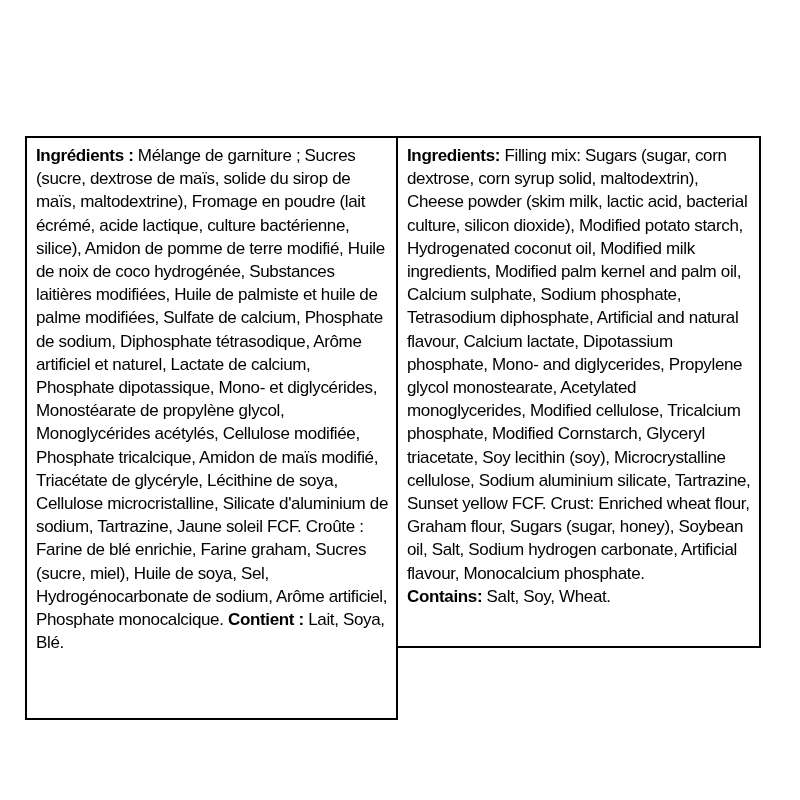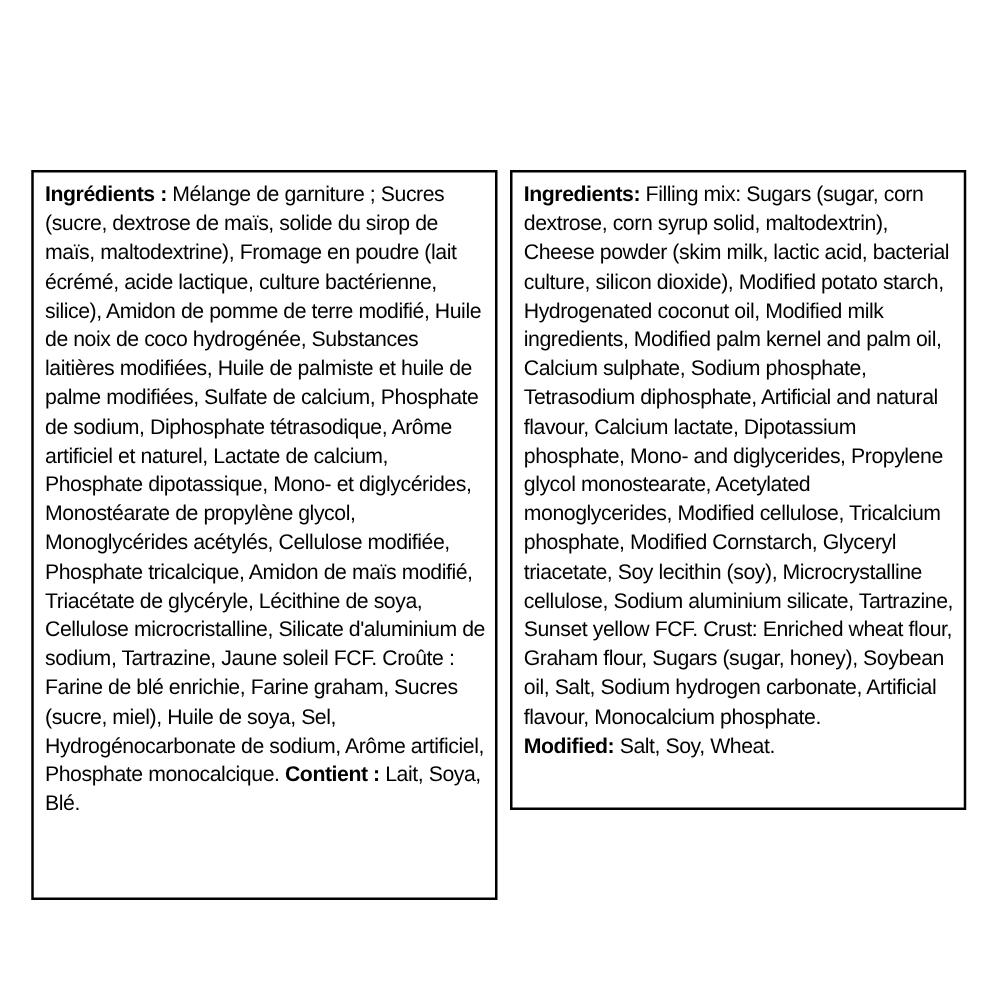--- a/index.html
+++ b/index.html
@@ -29,21 +29,21 @@
     text-align: left;
     overflow: hidden;
   }
   .panel-fr {
     left: 25px;
     top: 108px;
     width: 373px;
     height: 584px;
   }
   .panel-en {
-    left: 408px;
+    left: 396px;
     top: 108px;
     width: 365px;
     height: 512px;
   }
   .ing-panel p {
     margin: 0;
     padding: 0;
   }
   .lead-label, .contains-label {
     font-weight: bold;
@@ -53,16 +53,16 @@
 <body>
 
 <div class="label-image">
 
   <div class="ing-panel panel-fr">
     <p><span class="lead-label">Ingrédients :</span><span> Mélange de garniture ; Sucres (sucre, dextrose de maïs, solide du sirop de maïs, maltodextrine), Fromage en poudre (lait écrémé, acide lactique, culture bactérienne, silice), Amidon de pomme de terre modifié, Huile de noix de coco hydrogénée, Substances laitières modifiées, Huile de palmiste et huile de palme modifiées, Sulfate de calcium, Phosphate de sodium, Diphosphate tétrasodique, Arôme artificiel et naturel, Lactate de calcium, Phosphate dipotassique, Mono- et diglycérides, Monostéarate de propylène glycol, Monoglycérides acétylés, Cellulose modifiée, Phosphate tricalcique, Amidon de maïs modifié, Triacétate de glycéryle, Lécithine de soya, Cellulose microcristalline, Silicate d'aluminium de sodium, Tartrazine, Jaune soleil FCF. Croûte : Farine de blé enrichie, Farine graham, Sucres (sucre, miel), Huile de soya, Sel, Hydrogénocarbonate de sodium, Arôme artificiel, Phosphate monocalcique. </span><span class="contains-label">Contient :</span><span> Lait, Soya, Blé.</span></p>
   </div>
 
   <div class="ing-panel panel-en">
     <p><span class="lead-label">Ingredients:</span><span> Filling mix: Sugars (sugar, corn dextrose, corn syrup solid, maltodextrin), Cheese powder (skim milk, lactic acid, bacterial culture, silicon dioxide), Modified potato starch, Hydrogenated coconut oil, Modified milk ingredients, Modified palm kernel and palm oil, Calcium sulphate, Sodium phosphate, Tetrasodium diphosphate, Artificial and natural flavour, Calcium lactate, Dipotassium phosphate, Mono- and diglycerides, Propylene glycol monostearate, Acetylated monoglycerides, Modified cellulose, Tricalcium phosphate, Modified Cornstarch, Glyceryl triacetate, Soy lecithin (soy), Microcrystalline cellulose, Sodium aluminium silicate, Tartrazine, Sunset yellow FCF. Crust: Enriched wheat flour, Graham flour, Sugars (sugar, honey), Soybean oil, Salt, Sodium hydrogen carbonate, Artificial flavour, Monocalcium phosphate.</span></p>
-    <p><span class="contains-label">Modified:</span><span> Salt, Soy, Wheat.</span></p>
+    <p><span class="contains-label">Contains:</span><span> Salt, Soy, Wheat.</span></p>
   </div>
 
 </div>
 
 </body></html>

